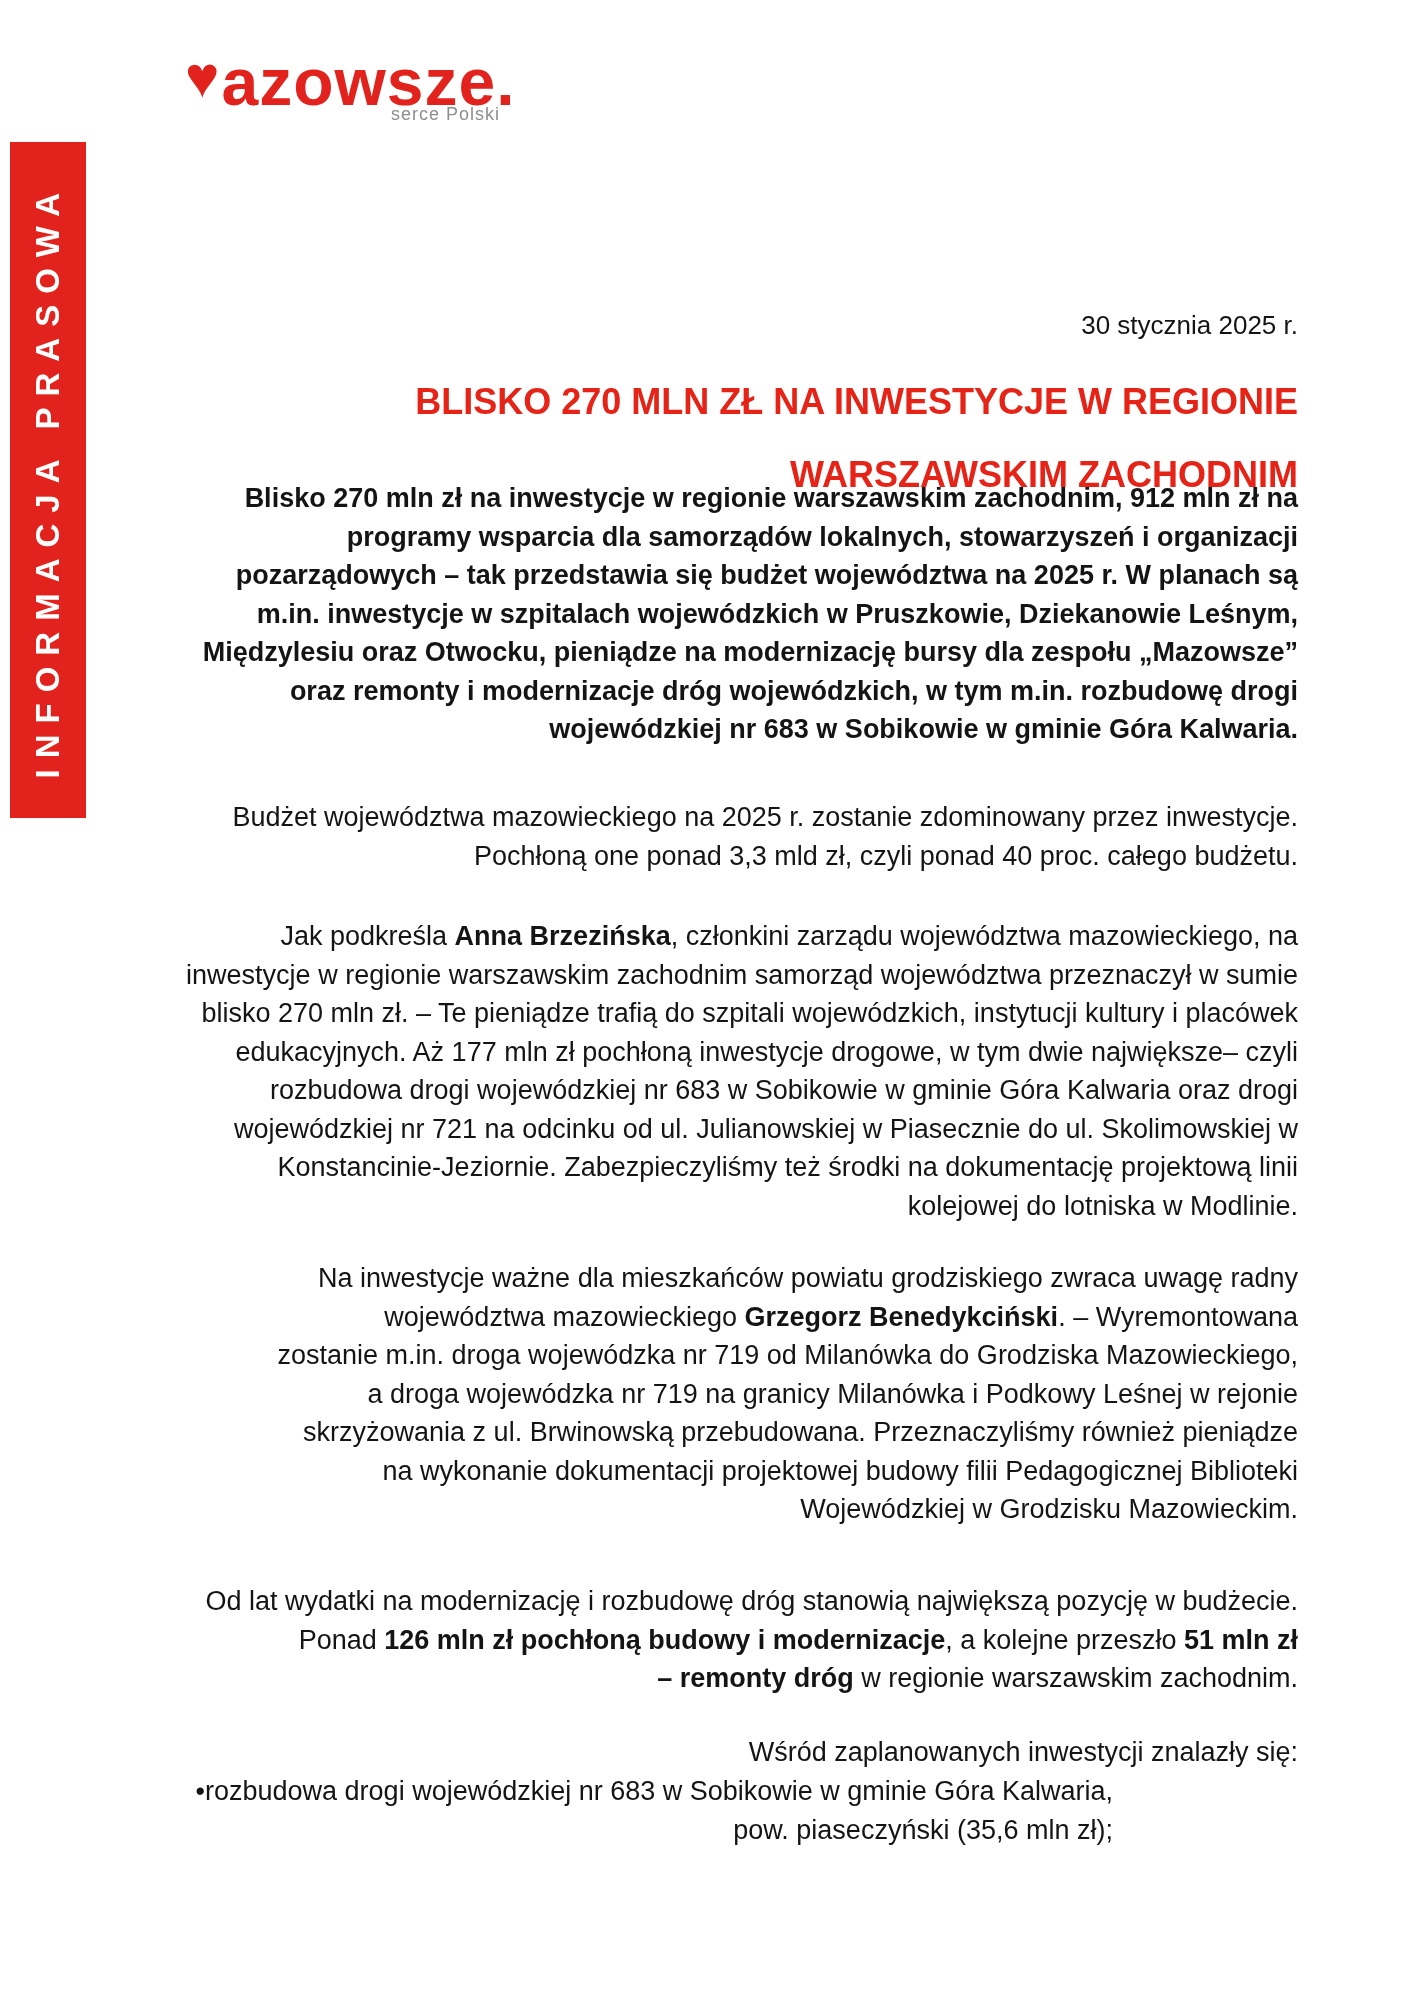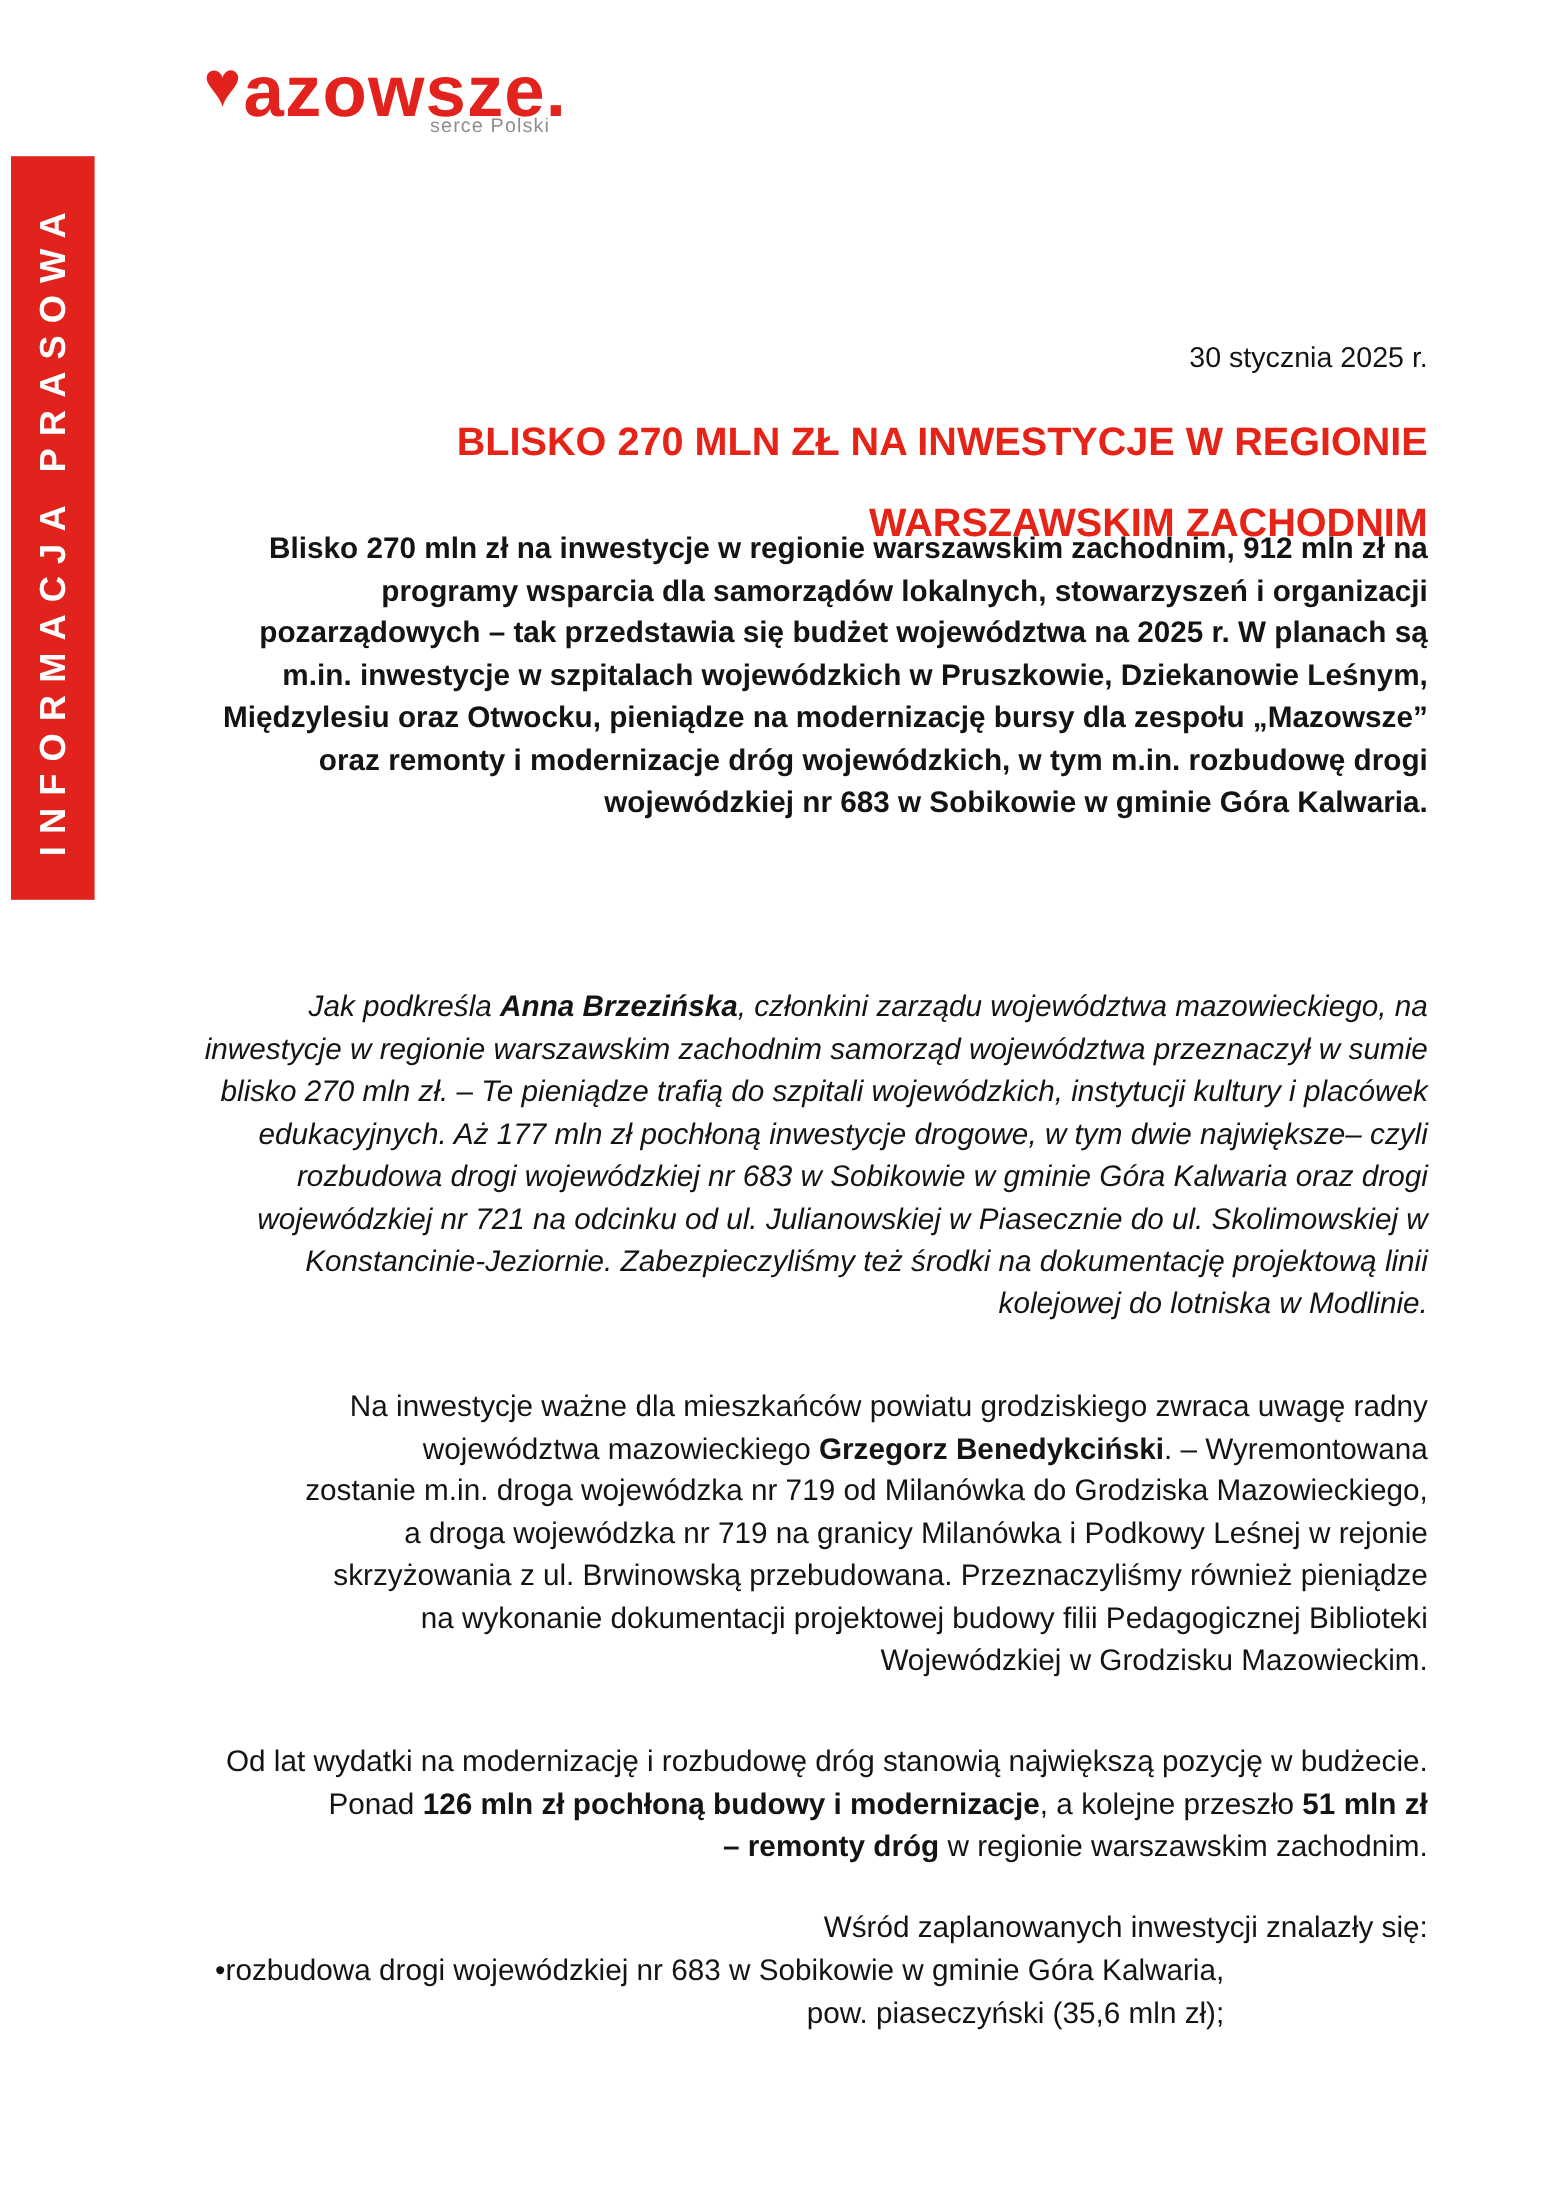--- a/index.html
+++ b/index.html
@@ -43,21 +43,21 @@
   
   .block{position:absolute;left:133px;width:1165px;text-align:right;}
   .preline{white-space:pre-line;}
   .date{top:310px;font-size:26px;}
   .title{
     top:365px;font-size:36px;line-height:73px;font-weight:700;color:#e62317;
   }
   .lead{top:479px;font-size:27px;line-height:38.5px;font-weight:700;}
   .body-par{font-size:27px;line-height:38.5px;}
   .p-budget{top:798px;}
-  .p-brzezinska{top:896px;font-style:italic;}
+  .p-brzezinska{top:917px;}
   .p-benedykcinski{top:1259px;}
   .subhead{
     top:1550px;font-size:26px;font-weight:700;color:#e62317;letter-spacing:0.2px;
   }
   .p-roads{top:1582px;}
   .p-list-intro{top:1733px;}
   .bullet-row{top:1772px;display:flex;}
   .bullet-marker{
     width:30px;margin-left:42px;font-size:27px;line-height:38.5px;flex:0 0 auto;
   }
@@ -85,20 +85,22 @@
 WARSZAWSKIM ZACHODNIM</div>
 
   <div class="block lead preline">Blisko 270 mln zł na inwestycje w regionie warszawskim zachodnim, 912 mln zł na
 programy wsparcia dla samorządów lokalnych, stowarzyszeń i organizacji
 pozarządowych – tak przedstawia się budżet województwa na 2025 r. W planach są
 m.in. inwestycje w szpitalach wojewódzkich w Pruszkowie, Dziekanowie Leśnym,
 Międzylesiu oraz Otwocku, pieniądze na modernizację bursy dla zespołu „Mazowsze”
 oraz remonty i modernizacje dróg wojewódzkich, w tym m.in. rozbudowę drogi
 wojewódzkiej nr 683 w Sobikowie w gminie Góra Kalwaria.</div>
 
+  <div class="block body-par preline p-budget">Budżet województwa mazowieckiego na 2025 r. zostanie zdominowany przez inwestycje.
+Pochłoną one ponad 3,3 mld zł, czyli ponad 40 proc. całego budżetu.</div>
 
   <div class="block body-par preline p-brzezinska"><span>Jak podkreśla </span><b>Anna Brzezińska</b><span>, członkini zarządu województwa mazowieckiego, na
 inwestycje w regionie warszawskim zachodnim samorząd województwa przeznaczył w sumie
 blisko 270 mln zł. – Te pieniądze trafią do szpitali wojewódzkich, instytucji kultury i placówek
 edukacyjnych. Aż 177 mln zł pochłoną inwestycje drogowe, w tym dwie największe– czyli
 rozbudowa drogi wojewódzkiej nr 683 w Sobikowie w gminie Góra Kalwaria oraz drogi
 wojewódzkiej nr 721 na odcinku od ul. Julianowskiej w Piasecznie do ul. Skolimowskiej w
 Konstancinie-Jeziornie. Zabezpieczyliśmy też środki na dokumentację projektową linii
 kolejowej do lotniska w Modlinie.</span></div>
 

